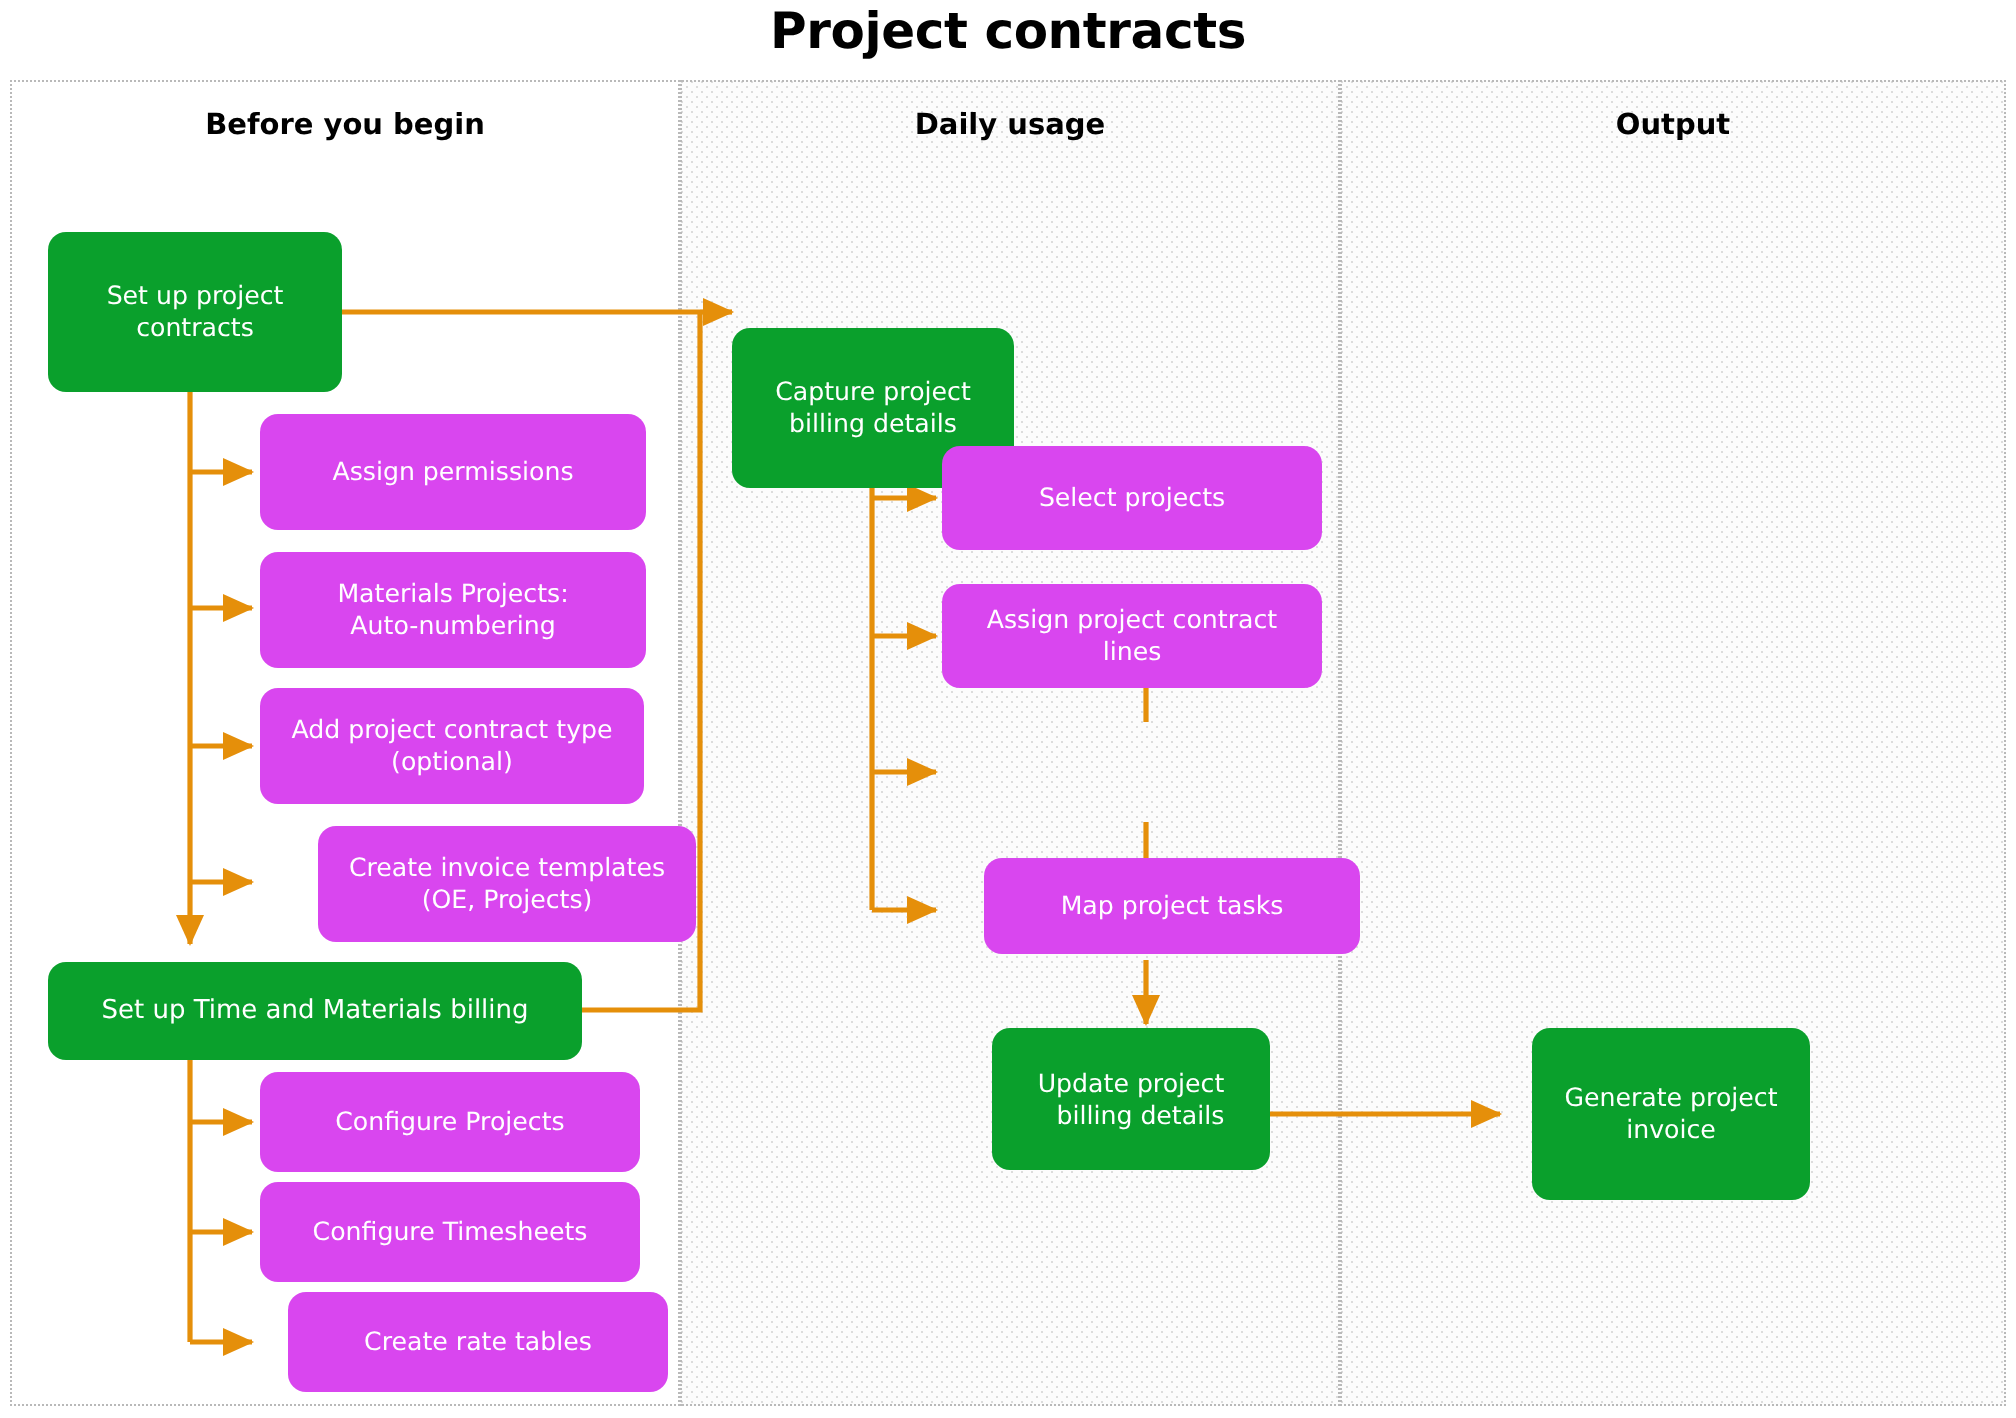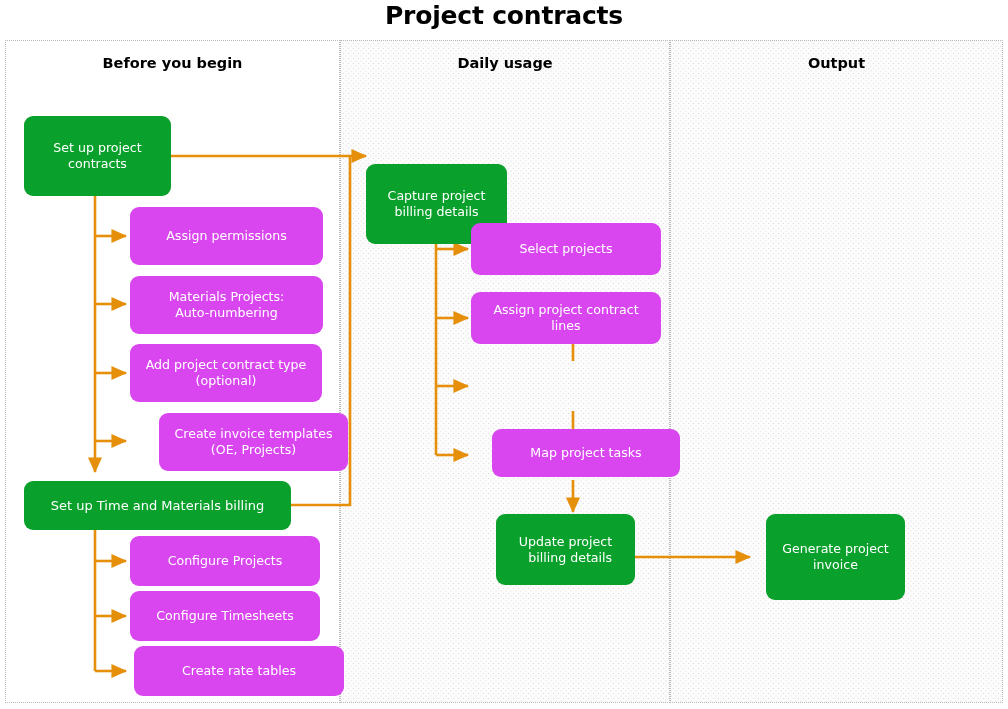--- a/index.html
+++ b/index.html
@@ -182,21 +182,21 @@
 
   <div class="node blue" style="left:130px; top:413px; width:189px; height:58px;margin-left:29px;">Create invoice templates
 (OE, Projects)</div>
 
   <div class="node green wide-label" style="left:24px; top:481px; width:267px; height:49px;">Set up Time and Materials billing</div>
 
   <div class="node blue" style="left:130px; top:536px; width:190px; height:50px;">Configure Projects</div>
 
   <div class="node blue" style="left:130px; top:591px; width:190px; height:50px;">Configure Timesheets</div>
 
-  <div class="node blue" style="left:134px; top:646px; width:210px; height:50px;">Create rate tables</div>
+  <div class="node blue" style="left:144px; top:646px; width:190px; height:50px;">Create rate tables</div>
 
   <div class="node green" style="left:366px; top:116px; width:141px; height:80px;margin-top:48px;">Capture project
 billing details</div>
 
   <div class="node blue" style="left:471px; top:223px; width:190px; height:52px;">Select projects</div>
 
   <div class="node blue" style="left:471px; top:292px; width:190px; height:52px;">Assign project contract
 lines</div>
 
 

